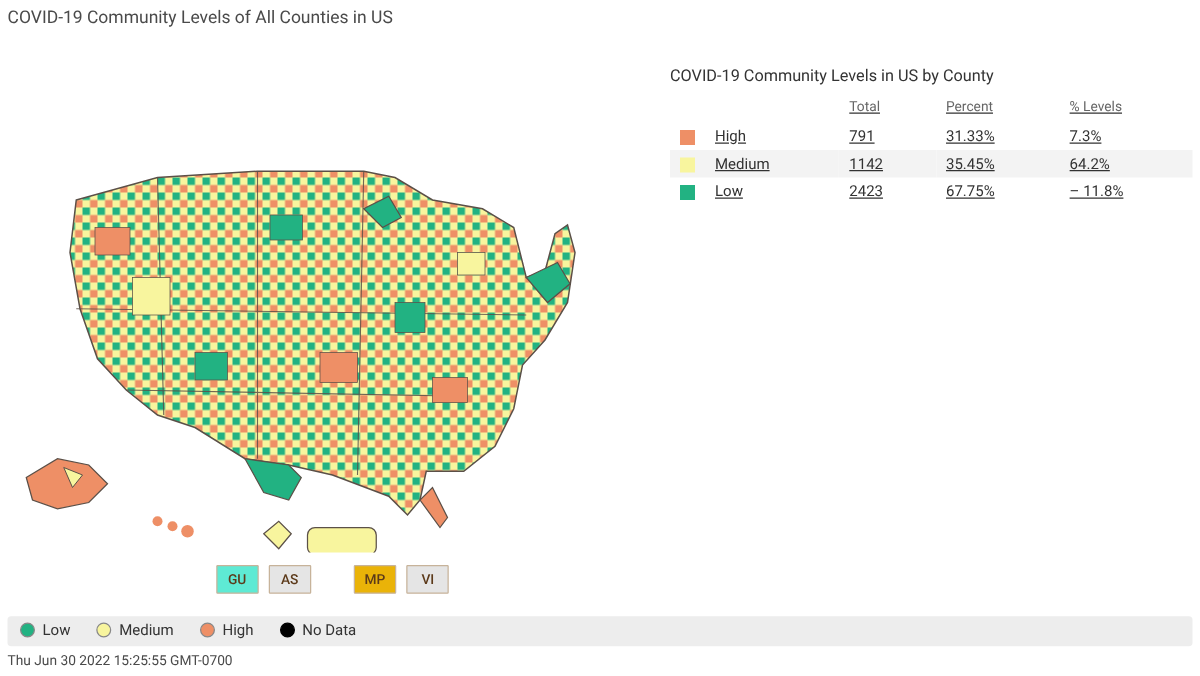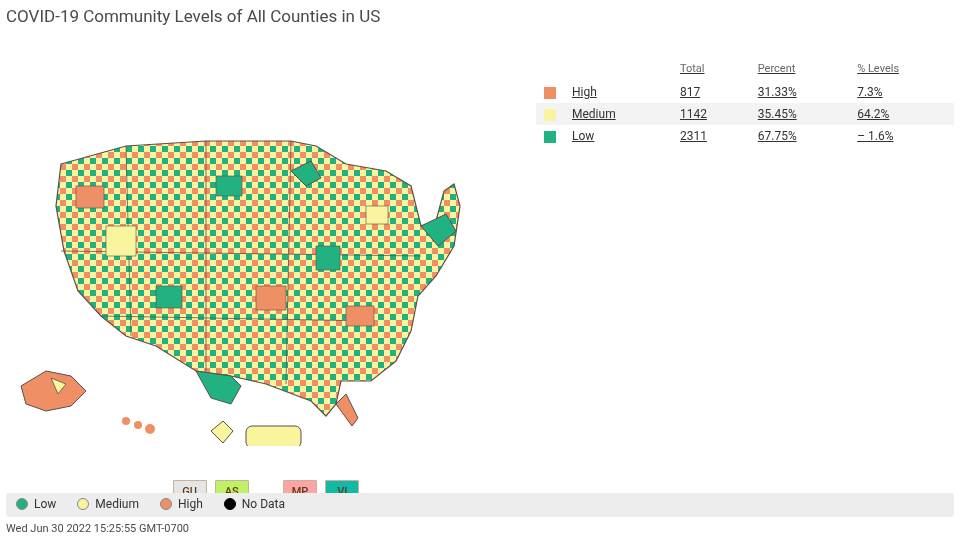--- a/index.html
+++ b/index.html
@@ -6,21 +6,21 @@
   body {
     font-family: -apple-system, BlinkMacSystemFont, "Segoe UI", Roboto, "Helvetica Neue", Arial, sans-serif;
     background: #ffffff;
     color: #333333;
     width: 960px;
     height: 541px;
     overflow: hidden;
     position: relative;
   }
   .page-title {
-    font-size: 17px;
+    font-size: 14px;
     font-weight: 400;
     color: #4a4a4a;
     padding: 6px 6px 10px 6px;
   }
   .main-row {
     display: flex;
     flex-direction: row;
     align-items: flex-start;
     padding: 0 6px;
   }
@@ -187,59 +187,60 @@
           <rect x="250" y="200" width="30" height="24" fill="#ee8f66"></rect>
           <rect x="310" y="160" width="24" height="24" fill="#22b282"></rect>
           <rect x="340" y="220" width="28" height="20" fill="#ee8f66"></rect>
           <rect x="150" y="200" width="26" height="22" fill="#22b282"></rect>
           <rect x="360" y="120" width="22" height="18" fill="#f8f59e"></rect>
         </g>
       </svg>
     </div>
 
     <div class="territory-row">
-      <span class="territory-chip" style="background: #e5e5e5;">GU</span>
-      <span class="territory-chip" style="background: #bef264; margin-top: 24px;">AS</span>
-      <span class="territory-chip" style="background: #fca5a5; margin-left: 28px;">MP</span>
-      <span class="territory-chip" style="background: #14b8a6;">VI</span>
+      <span class="territory-chip" style="background: #5eead4;">GU</span>
+      <span class="territory-chip" style="background: #e5e5e5;">AS</span>
+      <span class="territory-chip" style="background: #eab308; margin-left: 28px;">MP</span>
+      <span class="territory-chip" style="background: #e5e5e5;">VI</span>
     </div>
   </div>
 
   <div class="side-column">
+    <div class="table-title">COVID-19 Community Levels in US by County</div>
     <table class="level-table">
       <thead>
         <tr>
           <th class="swatch-cell"></th>
           <th></th>
           <th>Total</th>
           <th>Percent</th>
           <th>% Levels</th>
         </tr>
       </thead>
       <tbody>
         <tr>
           <td class="swatch-cell"><span class="swatch" style="background: rgb(238, 143, 102);"></span></td>
           <td>High</td>
-          <td>817</td>
+          <td>791</td>
           <td>31.33%</td>
           <td>7.3%</td>
         </tr>
         <tr>
           <td class="swatch-cell"><span class="swatch" style="background: rgb(248, 245, 158);"></span></td>
           <td>Medium</td>
           <td>1142</td>
           <td>35.45%</td>
           <td>64.2%</td>
         </tr>
         <tr>
           <td class="swatch-cell"><span class="swatch" style="background: rgb(34, 178, 130);"></span></td>
           <td>Low</td>
-          <td>2311</td>
+          <td>2423</td>
           <td>67.75%</td>
-          <td>– 1.6%</td>
+          <td>– 11.8%</td>
         </tr>
       </tbody>
     </table>
 
   </div>
 </div>
 
 <div class="footer-legend">
   <span class="legend-item">
     <span class="legend-dot" style="background: rgb(34, 178, 130);"></span>
@@ -252,13 +253,13 @@
   <span class="legend-item">
     <span class="legend-dot" style="background: rgb(238, 143, 102);"></span>
     <span>High</span>
   </span>
   <span class="legend-item">
     <span class="legend-dot" style="background: rgb(0, 0, 0); border-color: rgb(0, 0, 0);"></span>
     <span>No Data</span>
   </span>
 </div>
 
-<div class="timestamp">Wed Jun 30 2022 15:25:55 GMT-0700</div>
+<div class="timestamp">Thu Jun 30 2022 15:25:55 GMT-0700</div>
 
 </body></html>

